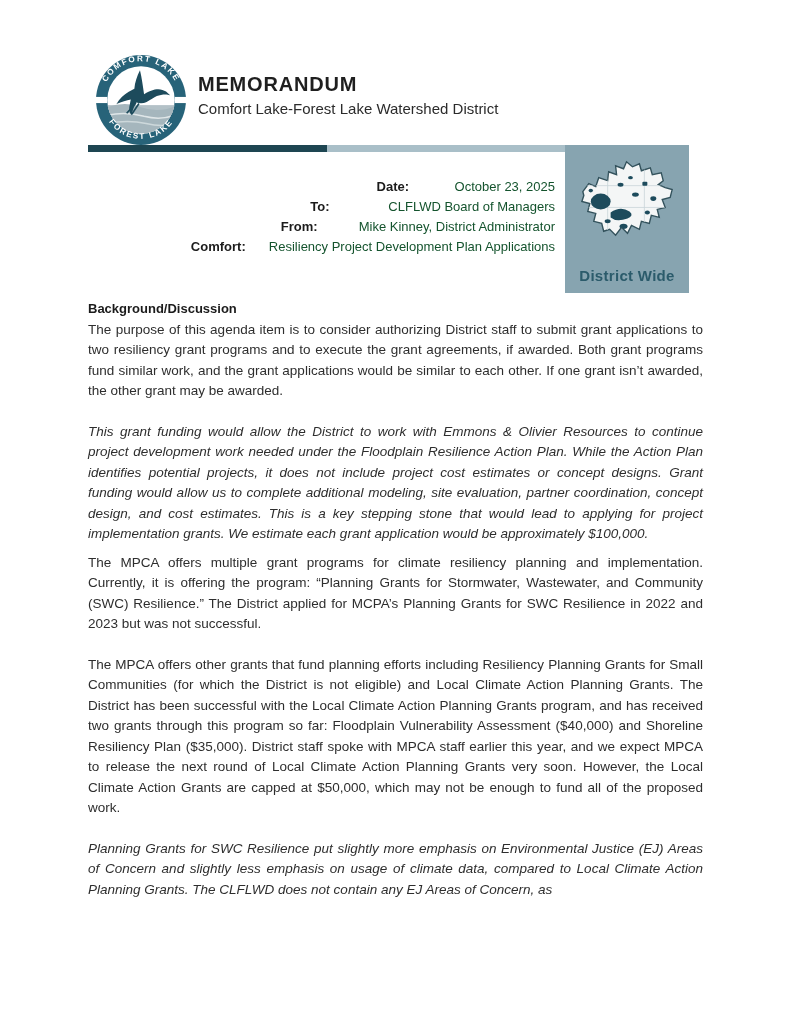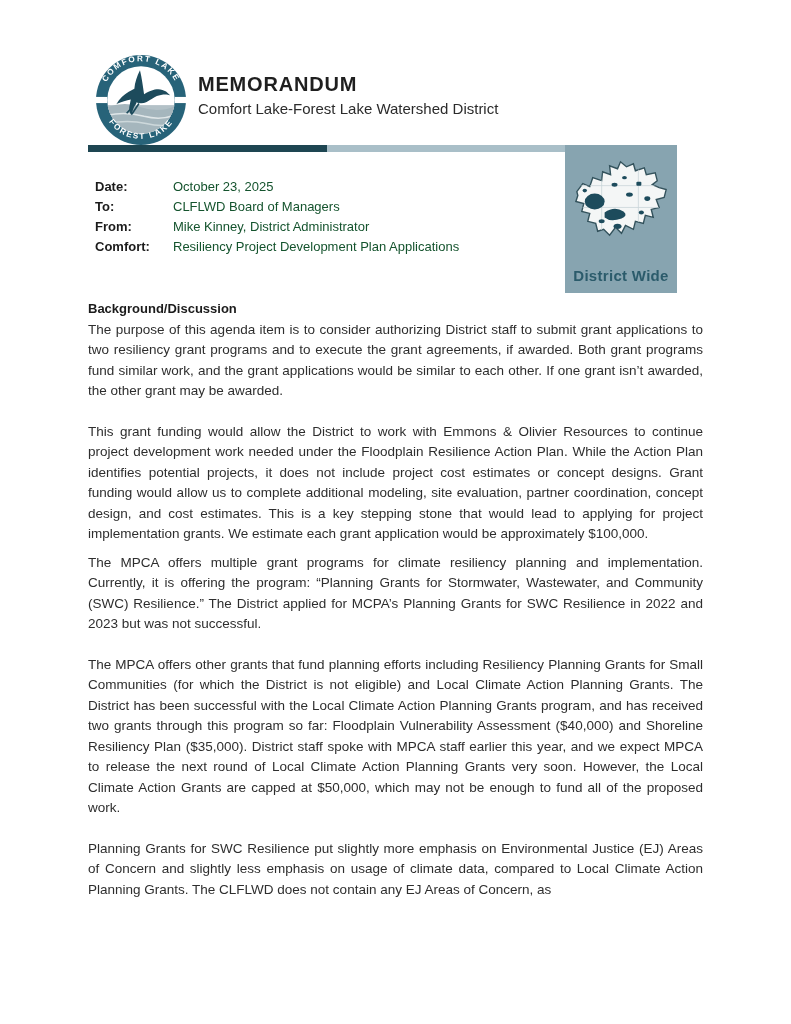--- a/index.html
+++ b/index.html
@@ -46,29 +46,29 @@
   .divider .dark  { width: 239px; height: 7px; background: #1e4652; }
   .divider .light { width: 238px; height: 7px; background: #a9bfc8; }
 
   
   .meta {
     position: absolute;
     left: 95px; top: 177px;
     width: 460px;
     font-size: 13px;
   }
-  .meta-row { display: flex; line-height: 20px; }
+  .meta-row { display: flex; line-height: 20px; justify-content: flex-end; }
   .meta-label { width: 78px; font-weight: 700; color: #1b1b1b; }
   .meta-value { color: #14532d; }
 
   
   .map-badge {
     position: absolute;
     left: 565px; top: 145px;
-    width: 112px; height: 148px;
+    width: 124px; height: 148px;
     background: #87a4b0;
     display: flex;
     flex-direction: column;
     align-items: center;
     justify-content: space-between;
     padding: 8px 4px 9px 4px;
   }
   .map-badge svg { display: block; }
   .map-caption {
     font-size: 15px;
@@ -89,21 +89,21 @@
   .content h3 {
     font-size: 13px;
     line-height: 20.5px;
     font-weight: 700;
     color: #1b1b1b;
   }
   .content p {
     text-align: justify;
     margin-bottom: 20px;
   }
-  .content p:last-child { margin-bottom: 0; }
+  .content p:last-child { margin-bottom: 0; font-style: italic; }
   .section + .section { margin-top: 8px; }
 </style>
 </head>
 <body>
 
 <div class="page">
 
   <div class="logo-wrap">
     <svg viewBox="0 0 90 90" width="92" height="92">
       <circle cx="45" cy="45" r="44" fill="#276379"></circle>

